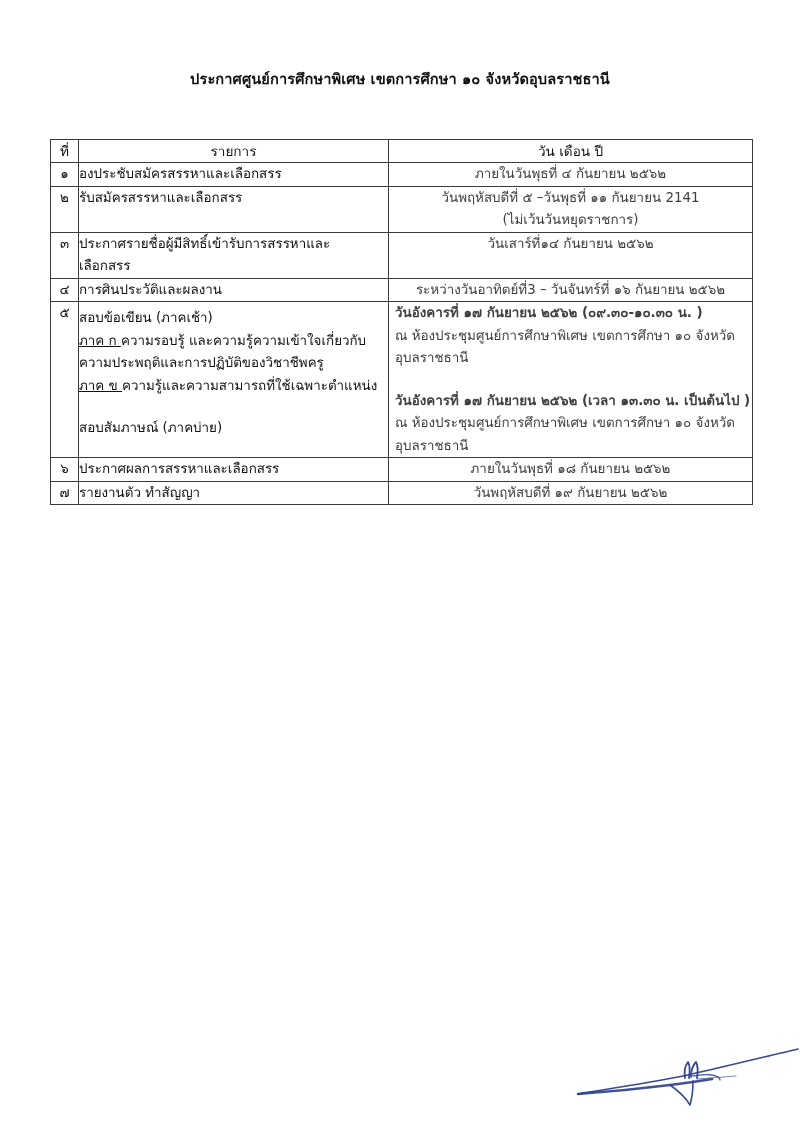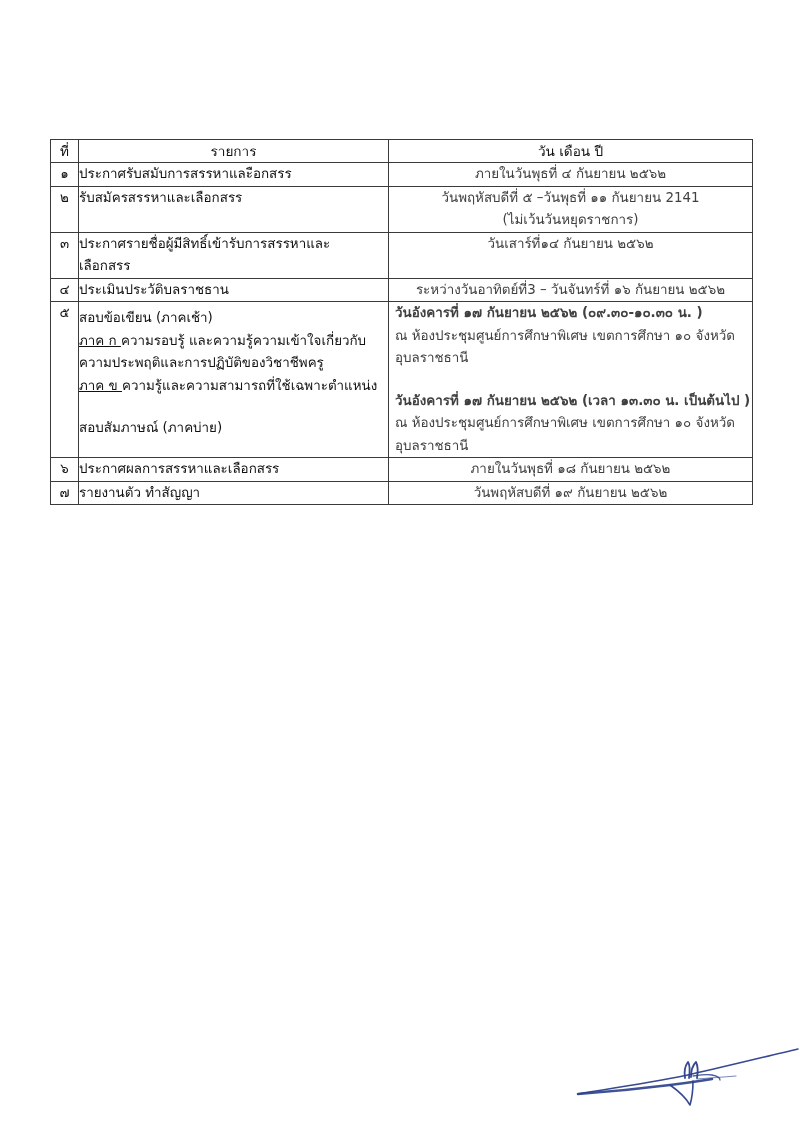--- a/index.html
+++ b/index.html
@@ -117,40 +117,41 @@
     height: 84px;
     pointer-events: none;
   }
 </style>
 </head>
 <body>
 
 <div class="page">
 
   <div class="title-block">
+    <div class="title-line second">ประกาศศูนย์การศึกษาพิเศษ  เขตการศึกษา ๑๐  จังหวัดอุบลราชธานี</div>
   </div>
 
   <table class="schedule-table">
     <colgroup>
       <col class="c-no">
         <col class="c-item">
         <col class="c-date">
     </colgroup>
     <thead>
       <tr>
         <th class="hdr-cell">ที่</th>
         <th class="hdr-cell">รายการ</th>
         <th class="hdr-cell">วัน เดือน ปี</th>
       </tr>
     </thead>
     <tbody>
 
       <tr>
         <td class="no-cell">๑</td>
-        <td class="item-cell">ประกาศรับสมับการสรรหาและือกสรร</td>
+        <td class="item-cell">องประชับสมัครสรรหาและเลือกสรร</td>
         <td class="date-cell">
           <span class="line">ภายในวันพุธที่ ๔  กันยายน ๒๕๖๒</span>
         </td>
       </tr>
 
       <tr>
         <td class="no-cell">๒</td>
         <td class="item-cell">รับสมัครสรรหาและเลือกสรร</td>
         <td class="date-cell">
           <span class="line">วันพฤหัสบดีที่ ๕  –วันพุธที่ ๑๑ กันยายน 2141</span>
@@ -164,21 +165,21 @@
           <span class="line">ประกาศรายชื่อผู้มีสิทธิ์เข้ารับการสรรหาและ</span>
           <span class="line">เลือกสรร</span>
         </td>
         <td class="date-cell">
           <span class="line">วันเสาร์ที่๑๔  กันยายน  ๒๕๖๒</span>
         </td>
       </tr>
 
       <tr>
         <td class="no-cell">๔</td>
-        <td class="item-cell">ประเมินประวัติบลราชธาน</td>
+        <td class="item-cell">การศินประวัติและผลงาน</td>
         <td class="date-cell">
           <span class="line">ระหว่างวันอาทิตย์ที่3 – วันจันทร์ที่ ๑๖ กันยายน ๒๕๖๒</span>
         </td>
       </tr>
 
       <tr class="row-exam">
         <td class="no-cell">๕</td>
         <td class="item-cell">
           <span class="line">สอบข้อเขียน (ภาคเช้า)</span>
           <span class="line"><span class="underline-seg">ภาค ก </span><span>ความรอบรู้ และความรู้ความเข้าใจเกี่ยวกับ</span></span>

